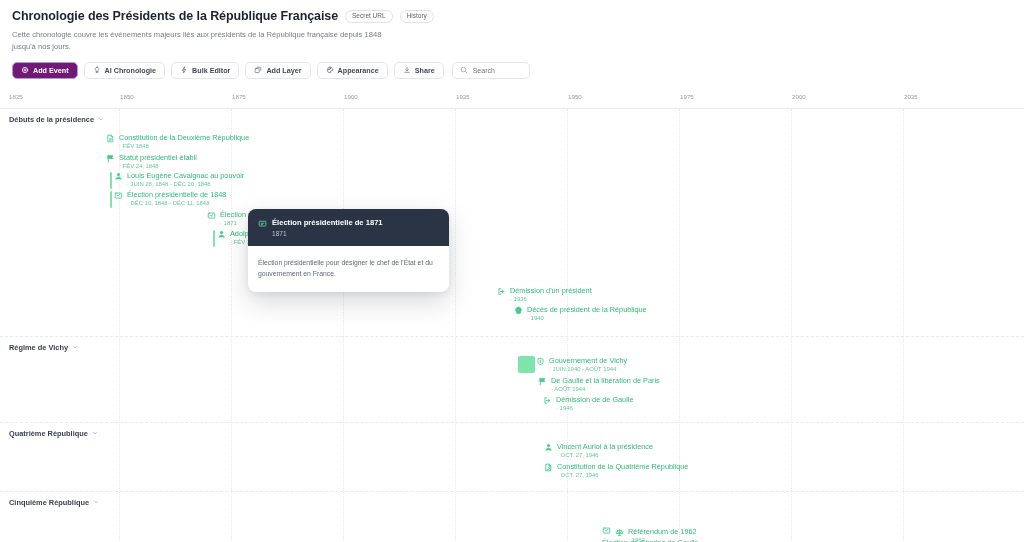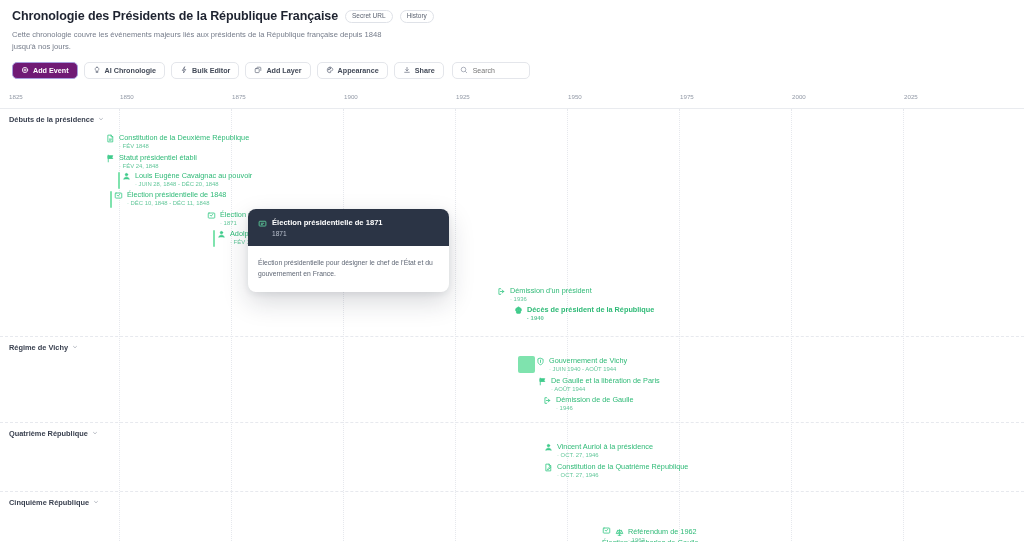--- a/index.html
+++ b/index.html
@@ -220,21 +220,21 @@
         <div class="event" style="left: 106px; top: 45px;">
           <svg class="ev-ico" viewBox="0 0 16 16" fill="none" stroke="#3fcb8b" stroke-width="1.5" stroke-linecap="round" stroke-linejoin="round">
             <path d="M4 2v12"></path>
             <path d="M4 3h8l-1.6 2.6L12 8H4z" fill="#3fcb8b" stroke="#3fcb8b"></path>
           </svg>
           <div class="ev-text">
          <div class="ev-title">Statut présidentiel établi</div>
          <div class="ev-date">· <span>FÉV 24, 1848</span></div>
        </div>
         </div>
-        <div class="event" style="left: 122px; top: 63px;">
+        <div class="event" style="left: 114px; top: 63px;">
           <div class="ev-bar"></div>
           <svg class="ev-ico" viewBox="0 0 16 16" fill="none" stroke="#3fcb8b" stroke-width="1.5" stroke-linecap="round" stroke-linejoin="round">
             <circle cx="8" cy="4.6" r="2.1" fill="#3fcb8b"></circle>
             <path d="M3.4 13c0-2.4 2-3.8 4.6-3.8s4.6 1.4 4.6 3.8" fill="#3fcb8b" stroke="#3fcb8b"></path>
           </svg>
           <div class="ev-text">
          <div class="ev-title">Louis Eugène Cavaignac au pouvoir</div>
          <div class="ev-date">· <span>JUIN 28, 1848 - DÉC 20, 1848</span></div>
        </div>
         </div>
@@ -274,21 +274,21 @@
           <svg class="ev-ico" viewBox="0 0 16 16" fill="none" stroke="#3fcb8b" stroke-width="1.5" stroke-linecap="round" stroke-linejoin="round">
             <path d="M6.5 3H3.4v10h3.1"></path>
             <path d="M9 5.4L12.2 8 9 10.6"></path>
             <path d="M12.2 8H6"></path>
           </svg>
           <div class="ev-text">
          <div class="ev-title">Démission d'un président</div>
          <div class="ev-date">· <span>1936</span></div>
        </div>
         </div>
-        <div class="event" style="left: 514px; top: 197px; font-weight: bold;">
+        <div class="event" style="left: 514px; top: 197px;">
           <svg class="ev-ico" viewBox="0 0 16 16" fill="none" stroke="#3fcb8b" stroke-width="1.5" stroke-linecap="round" stroke-linejoin="round">
             <path d="M8 2.2c3 0 5 2.1 5 4.8 0 1.6-.8 2.5-1.4 3v1.8c0 .7-.5 1.2-1.2 1.2H5.6c-.7 0-1.2-.5-1.2-1.2V10C3.8 9.5 3 8.6 3 7c0-2.7 2-4.8 5-4.8z" fill="#3fcb8b" stroke="#3fcb8b"></path>
             <circle cx="6.3" cy="7" r="1" fill="#fff"></circle>
             <circle cx="9.7" cy="7" r="1" fill="#fff"></circle>
           </svg>
           <div class="ev-text">
          <div class="ev-title">Décès de président de la République</div>
          <div class="ev-date">· <span>1940</span></div>
        </div>
         </div>

